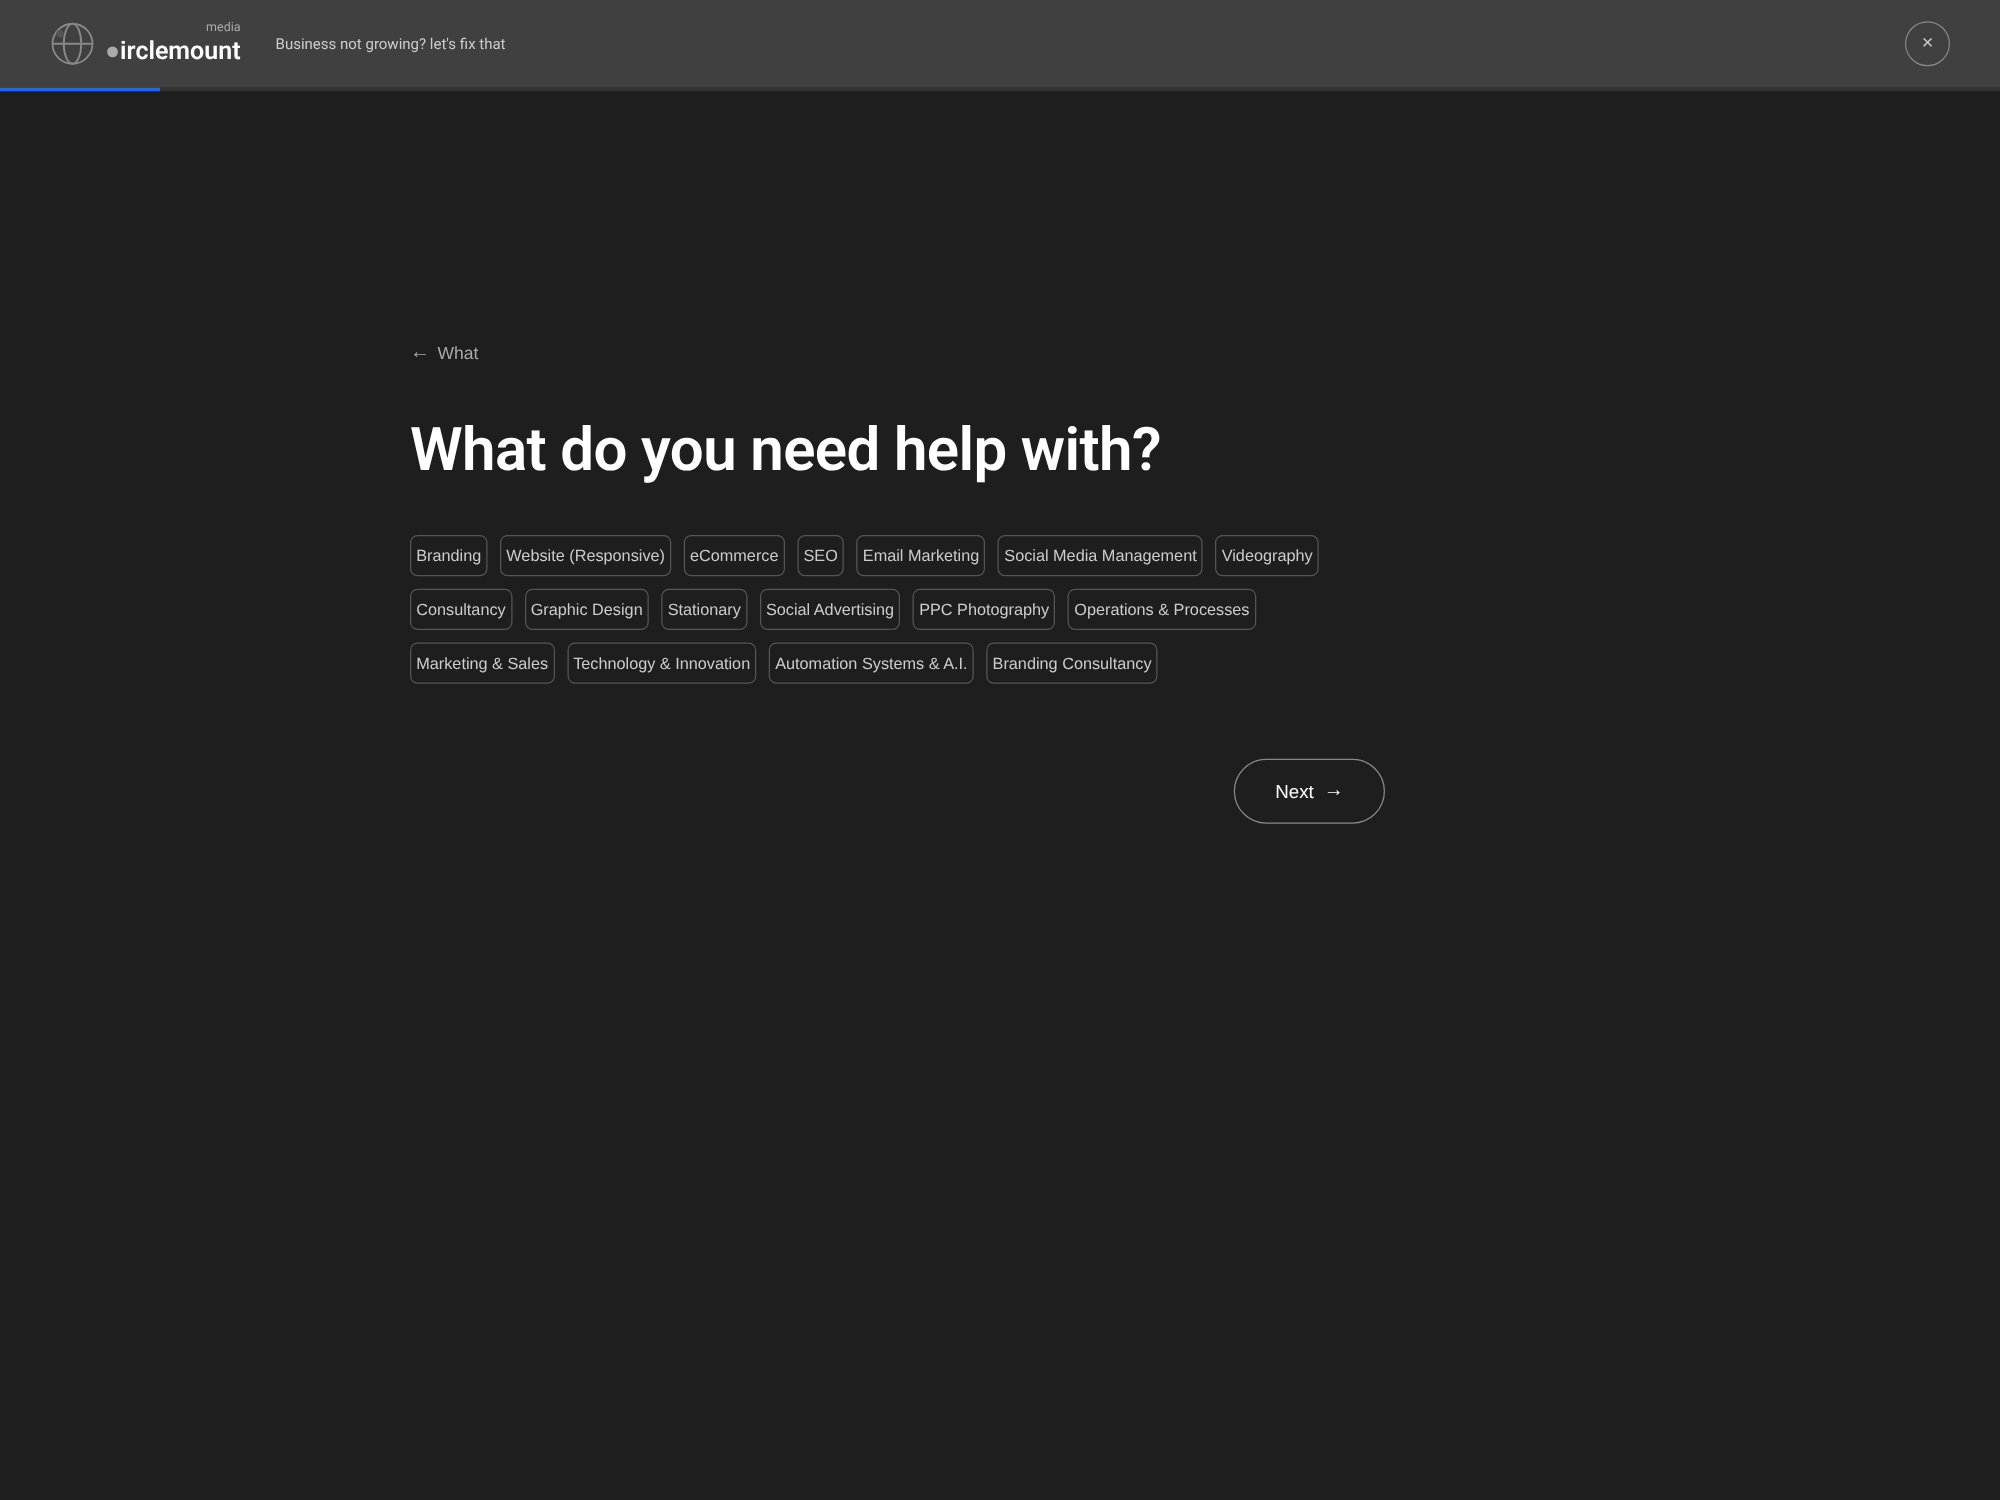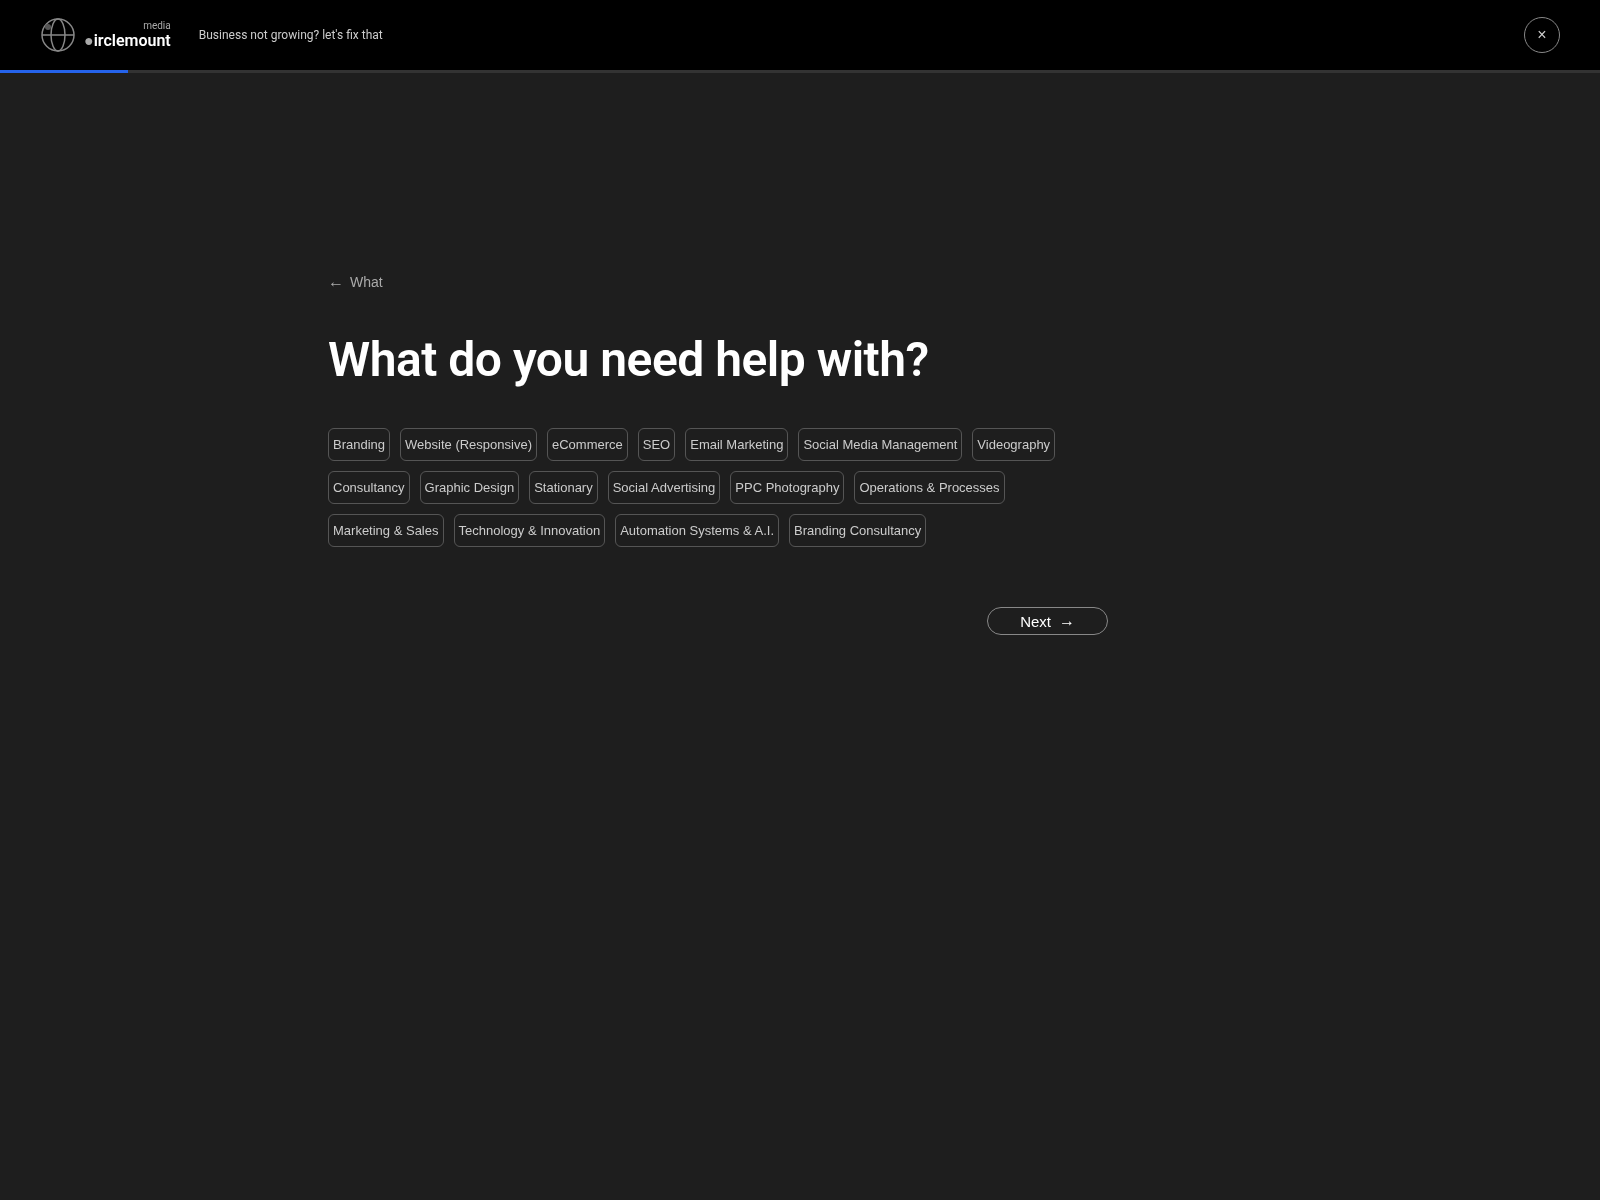--- a/index.html
+++ b/index.html
@@ -12,21 +12,21 @@
       width: 1600px;
     }
 
     
     .header {
       display: flex;
       align-items: center;
       justify-content: space-between;
       padding: 0 40px;
       height: 70px;
-      background-color: #000000;
+      background-color: #404040;
       position: relative;
     }
 
     .header-left {
       display: flex;
       align-items: center;
       gap: 18px;
     }
 
     .logo-container {
@@ -132,21 +132,21 @@
       margin-right: 328px;
       display: flex;
       justify-content: flex-end;
       max-width: 780px;
     }
 
     .next-button {
       display: inline-flex;
       align-items: center;
       gap: 8px;
-      padding: 4px 32px;
+      padding: 16px 32px;
       border: 1.5px solid #888;
       border-radius: 50px;
       background: transparent;
       color: #ffffff;
       font-size: 15px;
       cursor: pointer;
       transition: background 0.15s, border-color 0.15s;
       text-align: right;
     }
 
@@ -162,21 +162,21 @@
     <div class="logo-container">
 
       <svg class="logo-icon" viewBox="0 0 36 36" xmlns="http://www.w3.org/2000/svg">
         <circle cx="18" cy="18" r="16" fill="none" stroke="#888" stroke-width="1.5"></circle>
         <ellipse cx="18" cy="18" rx="7" ry="16" fill="none" stroke="#888" stroke-width="1.5"></ellipse>
         <line x1="2" y1="18" x2="34" y2="18" stroke="#888" stroke-width="1.5"></line>
         <circle cx="8" cy="10" r="3" fill="#555"></circle>
       </svg>
       <div>
         <span style="font-size:10px; color:#aaa; display:block; text-align:right; margin-bottom:0px;">media</span>
-        <span style="font-size:16px; font-weight:600; color:#fff;">
+        <span style="font-size:20px; font-weight:600; color:#fff;">
           <span style="color:#aaa;">●</span><span>irclemount</span>
         </span>
       </div>
     </div>
     <span class="header-tagline">Business not growing? let's fix that</span>
   </div>
   <button class="close-button" aria-label="Close">
     <span>×</span>
   </button>
 </header>

